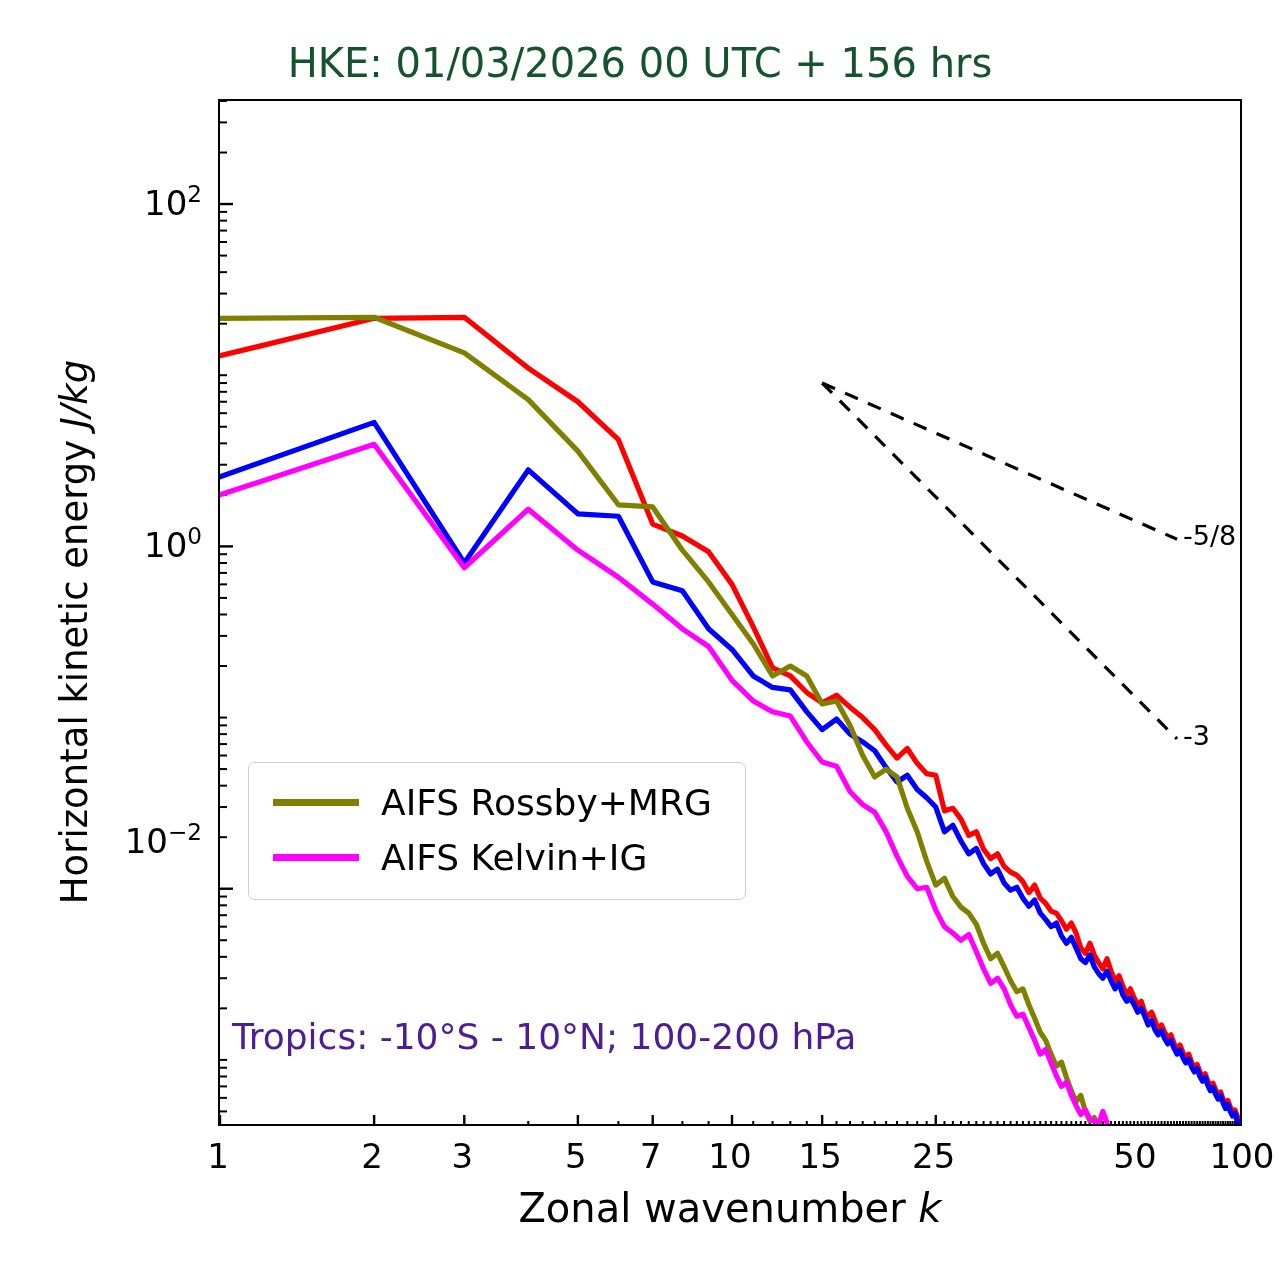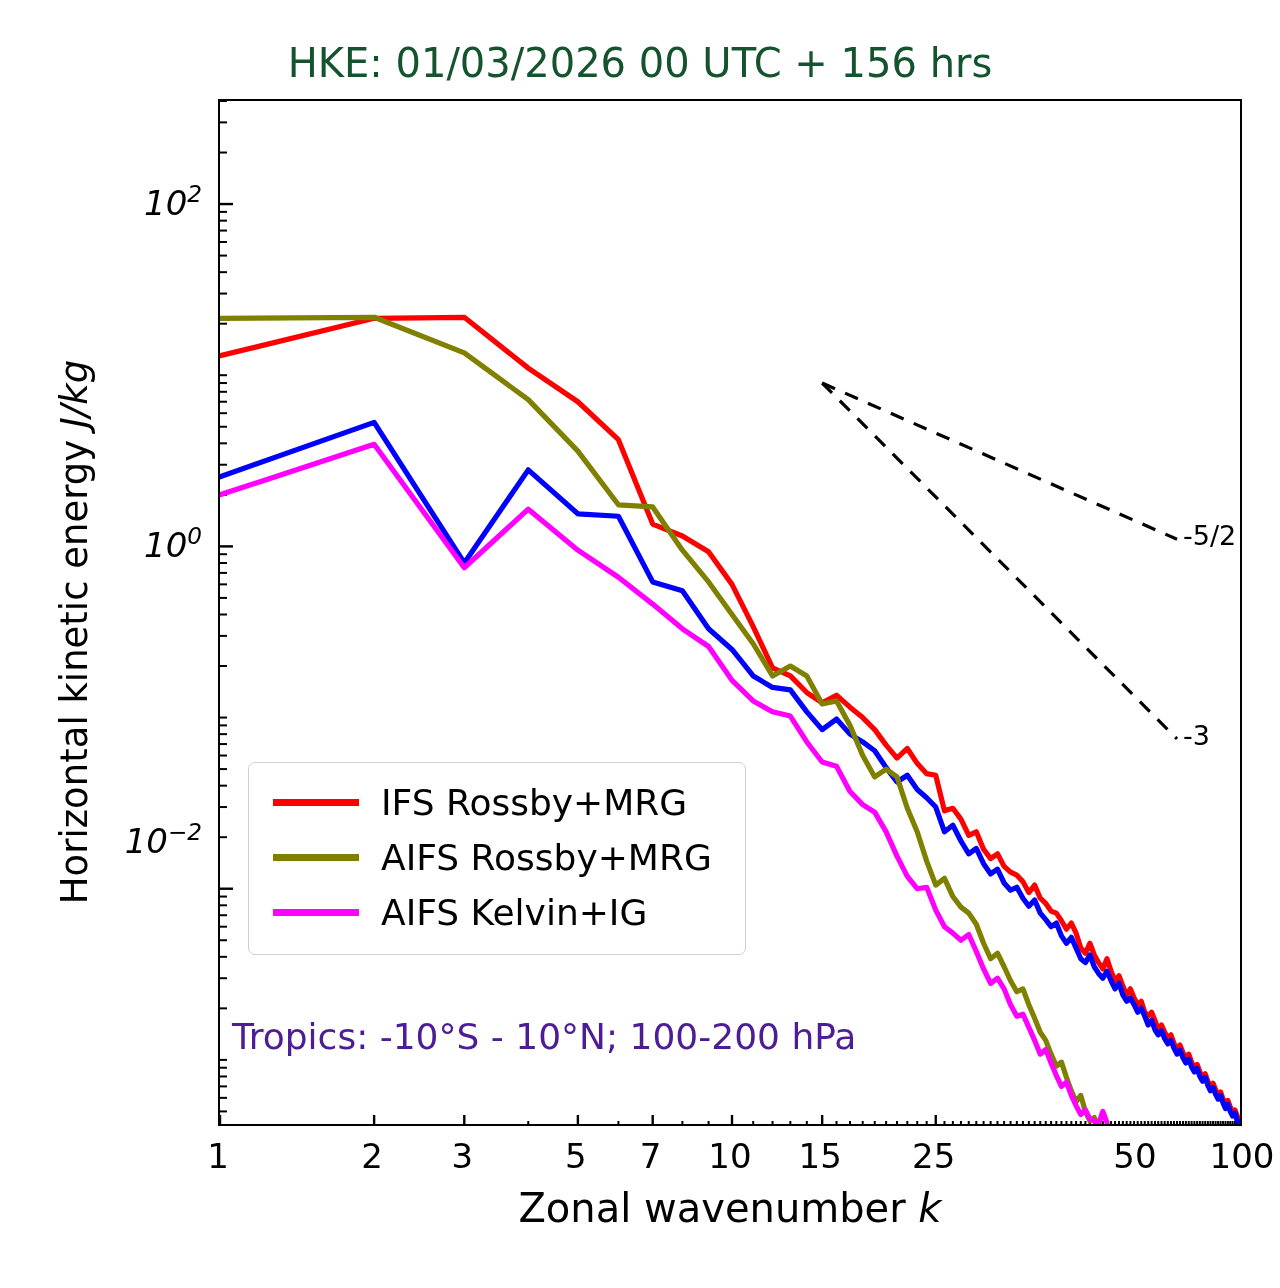--- a/index.html
+++ b/index.html
@@ -34,21 +34,21 @@
     position:absolute;left:218px;top:99px;
     width:1024px;height:1027px;
     border:2.2px solid #000;
     box-sizing:border-box;
     background:#fff;
     overflow:hidden;
   }
   #plot-svg{position:absolute;left:0;top:0;width:1024px;height:1027px;display:block;}
   .tick-label{position:absolute;font-size:34px;color:#000;white-space:nowrap;}
   .xtick-label{transform:translateX(-50%);top:1136px;}
-  .ytick-label{text-align:right;transform:translateY(-50%);font-style:italic;}
+  .ytick-label{text-align:right;transform:translateY(-50%);}
   .ytick-label sup{font-size:0.68em;vertical-align:super;}
   #legend{
     position:absolute;left:248px;top:762px;
     width:498px;
     border:1.6px solid #cfcfcf;border-radius:7px;
     background:rgba(255,255,255,0.92);
     padding:12px 16px 14px 16px;
     box-sizing:border-box;
   }
   .legend-row{display:flex;align-items:center;height:55px;}
@@ -253,34 +253,30 @@
       <div class="tick-label xtick-label" style="left: 933.745px;">25</div>
       <div class="tick-label xtick-label" style="left: 1135px;">50</div>
       <div class="tick-label xtick-label" style="left: 1242px;">100</div>
       <div class="tick-label ytick-label" style="top: 202.053px; left: 60px; width: 142px;"><span>10</span><sup>2</sup></div>
       <div class="tick-label ytick-label" style="top: 544.386px; left: 60px; width: 142px;"><span>10</span><sup>0</sup></div>
       <div class="tick-label ytick-label" style="top: 840px; left: 60px; width: 142px;"><span>10</span><sup>−2</sup></div>
     </div>
 
   <div id="legend">
       <div class="legend-row">
-        <span class="legend-swatch" style="border-top-color: rgb(255, 0, 0);"></span>
-        <span class="legend-text">IFS Rossby+MRG</span>
-      </div>
-      <div class="legend-row">
         <span class="legend-swatch" style="border-top-color: rgb(128, 128, 0);"></span>
         <span class="legend-text">AIFS Rossby+MRG</span>
       </div>
       <div class="legend-row">
         <span class="legend-swatch" style="border-top-color: rgb(255, 0, 255);"></span>
         <span class="legend-text">AIFS Kelvin+IG</span>
       </div>
     </div>
 
   <div id="annotation">Tropics: -10°S - 10°N; 100-200 hPa</div>
 
   <div id="xlabel">
     <span>Zonal wavenumber </span><span class="it">k</span>
   </div>
 
-<div class="slope-label" style="left: 1183.05px; top: 520.301px;">-5/2</div>
+<div class="slope-label" style="left: 1183.05px; top: 520.301px;">-5/8</div>
     <div class="slope-label" style="left: 1183.05px; top: 719.938px;">-3</div>
   </div>
 
 </body></html>

